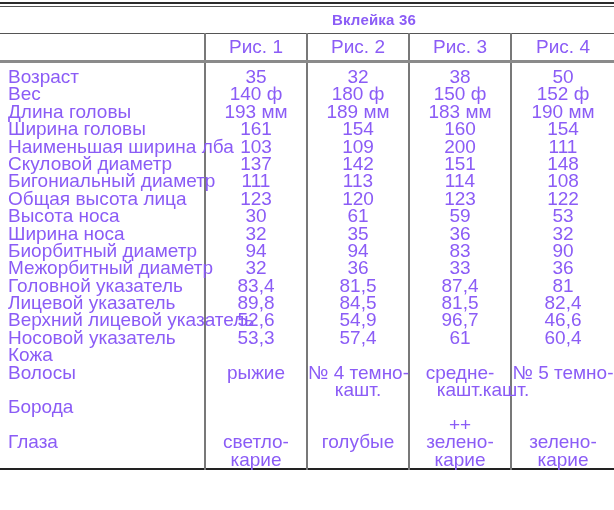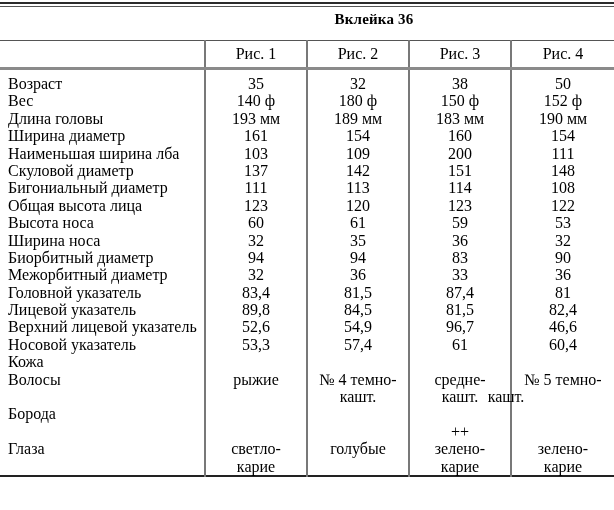--- a/index.html
+++ b/index.html
@@ -1,35 +1,35 @@
 <!DOCTYPE html>
 <html><head>
 <meta charset="utf-8">
 <style>
   html,body{margin:0;padding:0;background:#fff;}
   .page{
     position:relative;
     width:614px;height:510px;
     background:#ffffff;
-    font-family:Liberation Serif, serif;
-    color:#000000;
+    font-family:Liberation Sans, sans-serif;
+    color:#8b5cf6;
     overflow:hidden;
   }
   .rule{position:absolute;left:0;right:0;}
   .rule-top-a{top:2px;height:2px;background:#2b2b2b;}
   .rule-top-b{top:6px;height:1px;background:#555;}
   .title{
     position:absolute;top:11px;left:0;width:614px;
     text-align:center;padding-left:134px;box-sizing:border-box;
     font-size:15px;font-weight:bold;letter-spacing:0.2px;
   }
   table.main{
-    position:absolute;top:40px;left:0;
+    position:absolute;top:33px;left:0;
     width:614px;table-layout:fixed;border-collapse:collapse;
-    font-size:16px;
+    font-size:19px;
     border-bottom:2px solid #222;
   }
   col.c-label{width:205px;}
   col.c-val{width:102px;}
   col.c-val-last{width:103px;}
   thead td{
     height:26px;vertical-align:middle;text-align:center;
     border-top:1px solid #555;
     border-bottom:3px solid #8a8a8a;
     padding:0;white-space:nowrap;
@@ -116,21 +116,21 @@
           </td>
           <td class="vcol">
             <div class="ln">183 мм</div>
           </td>
           <td class="vcol">
             <div class="ln">190 мм</div>
           </td>
         </tr>
         <tr>
           <td class="lbl">
-            <div class="ln">Ширина диаметр</div>
+            <div class="ln">Ширина головы</div>
           </td>
           <td class="vcol">
             <div class="ln">161</div>
           </td>
           <td class="vcol">
             <div class="ln">154</div>
           </td>
           <td class="vcol">
             <div class="ln">160</div>
           </td>
@@ -204,21 +204,21 @@
           </td>
           <td class="vcol">
             <div class="ln">122</div>
           </td>
         </tr>
         <tr>
           <td class="lbl">
             <div class="ln">Высота носа</div>
           </td>
           <td class="vcol">
-            <div class="ln">60</div>
+            <div class="ln">30</div>
           </td>
           <td class="vcol">
             <div class="ln">61</div>
           </td>
           <td class="vcol">
             <div class="ln">59</div>
           </td>
           <td class="vcol">
             <div class="ln">53</div>
           </td>

